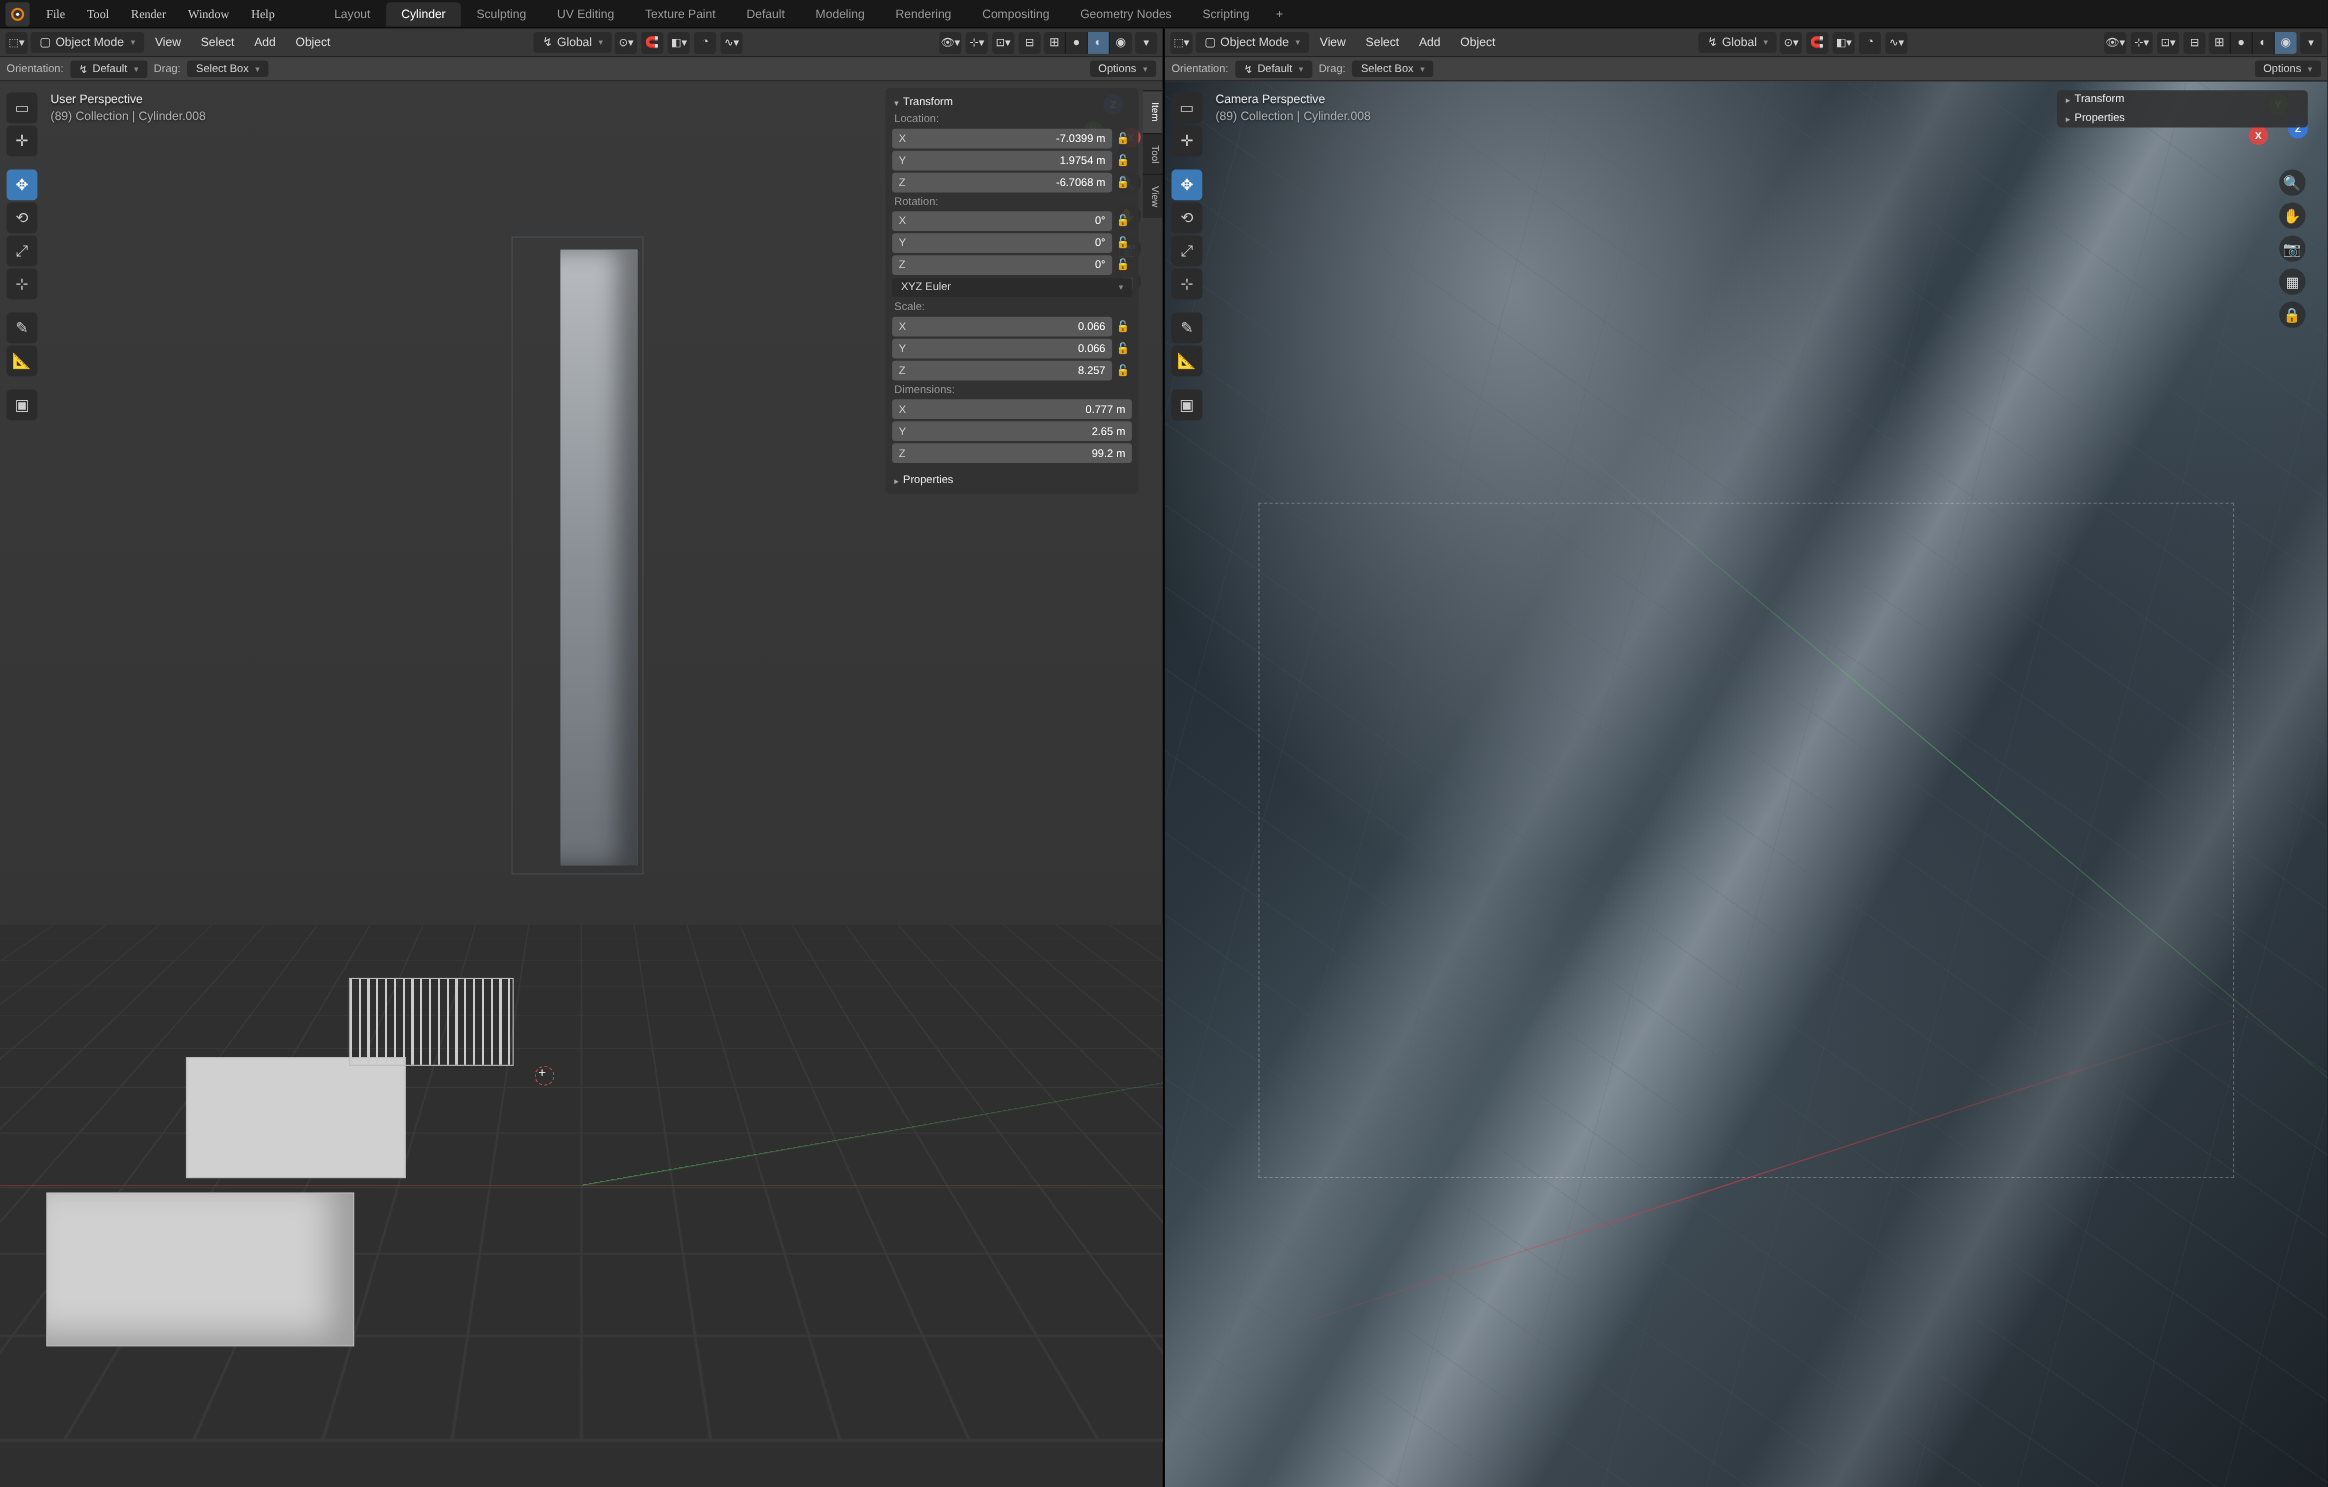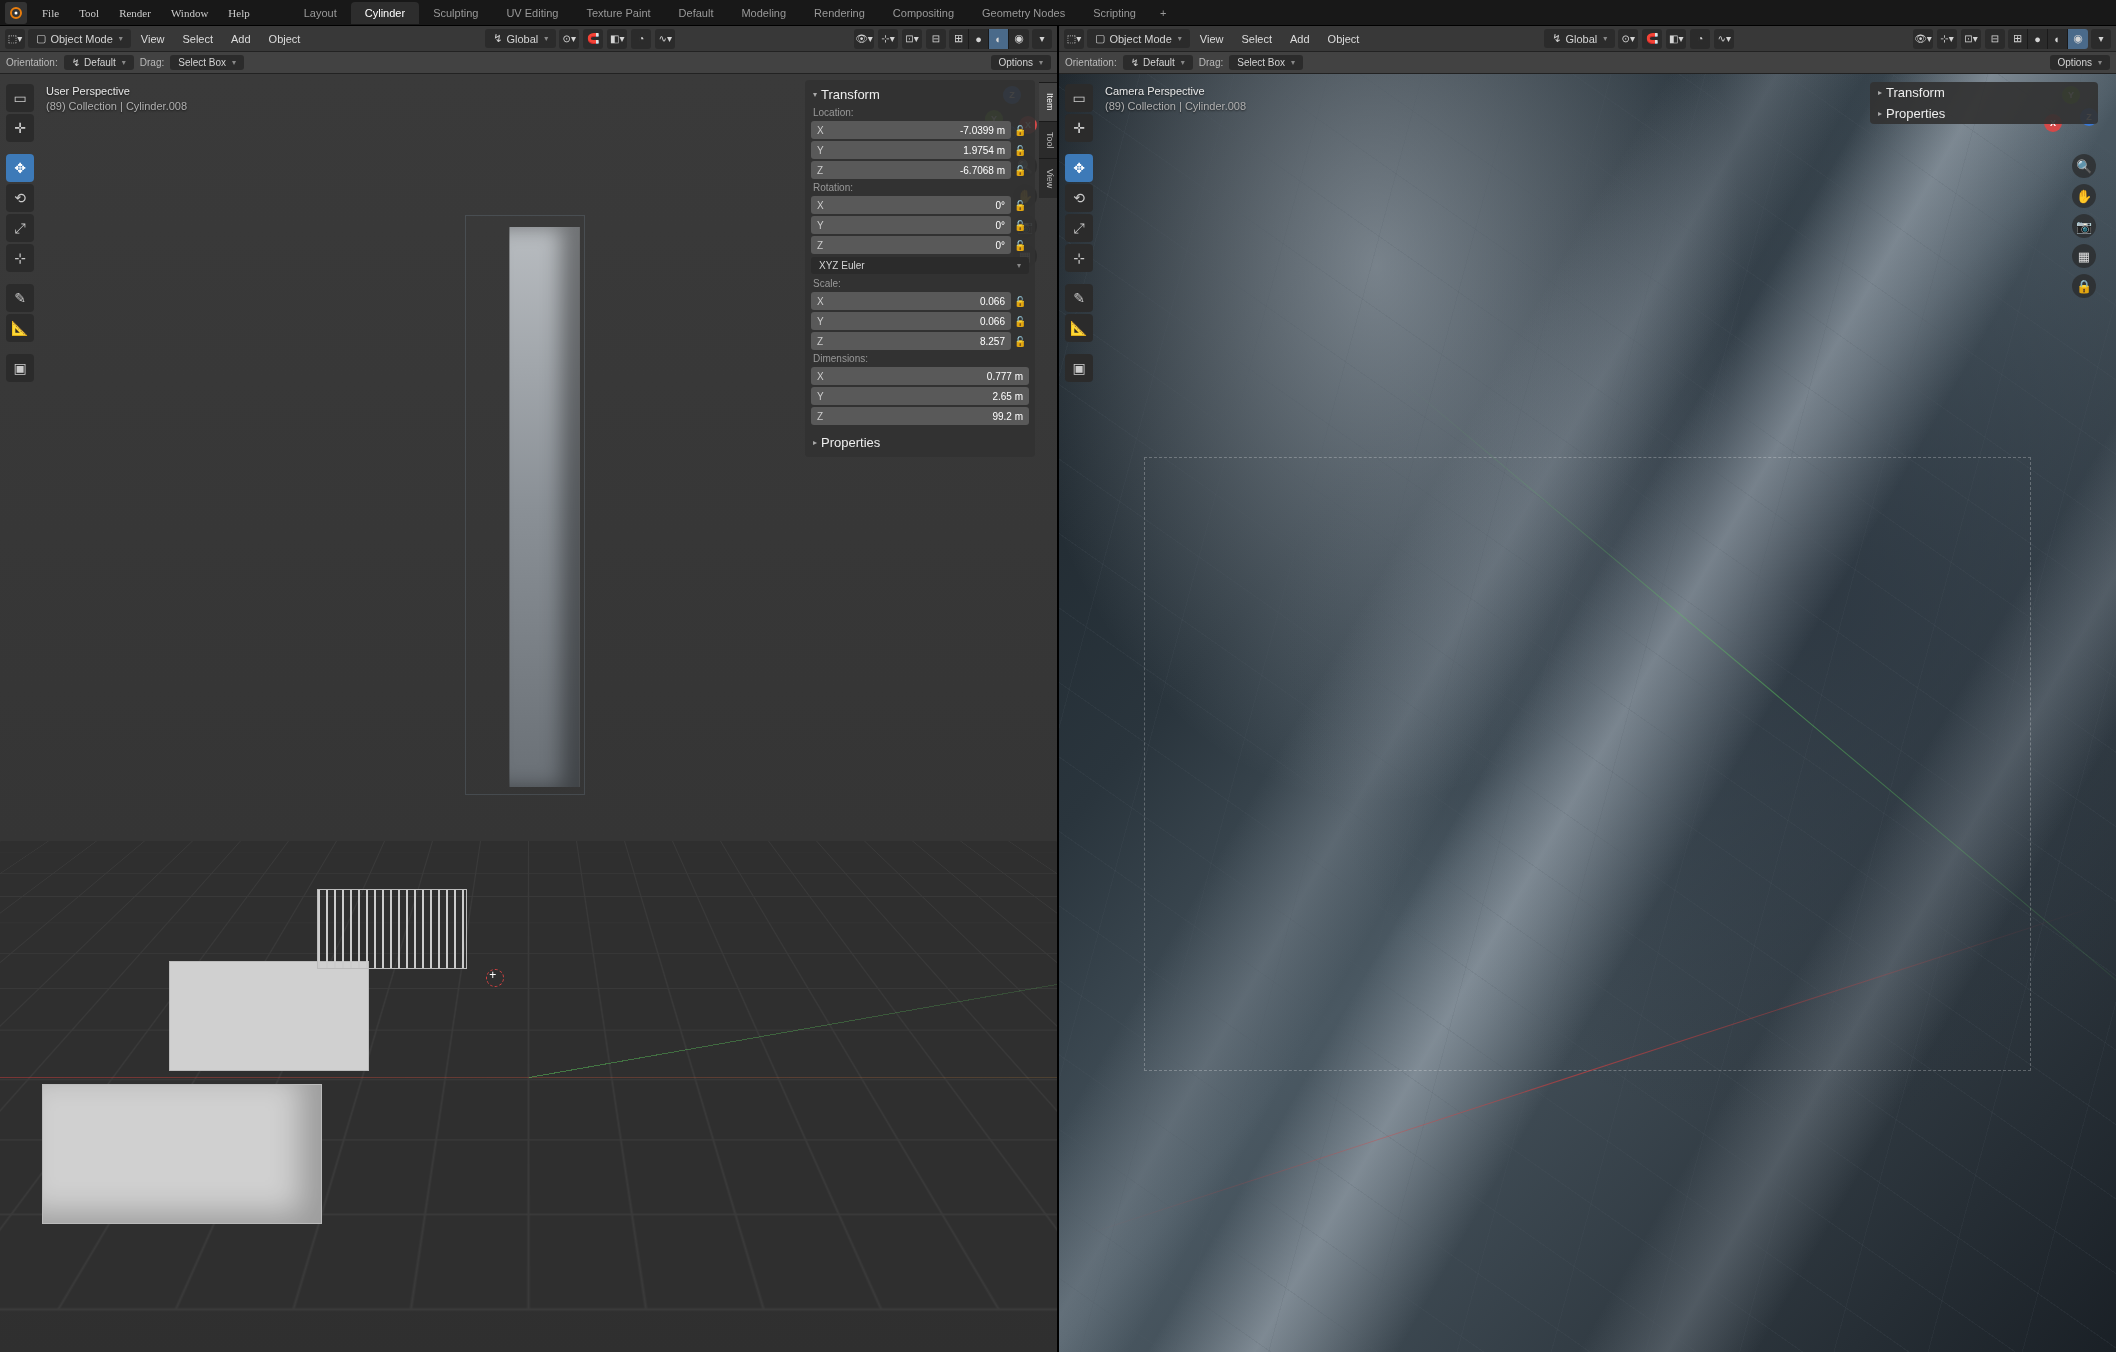--- a/index.html
+++ b/index.html
@@ -57,21 +57,21 @@
 .navball .nz { background:rgba(56,120,216,.3); border:1px solid #3878d8; top:40px; left:18px; width:14px; height:14px; }
 
 .navbtns { position:absolute; top:80px; right:20px; display:flex; flex-direction:column; gap:6px; }
 .navbtns .nbtn { width:24px; height:24px; background:rgba(40,40,40,.7); border-radius:50%; color:#ddd; display:flex; align-items:center; justify-content:center; font-size:13px; }
 
 .sidetabs { position:absolute; top:8px; right:0; width:18px; display:flex; flex-direction:column; }
 .sidetabs .tab { padding:10px 2px; background:#2b2b2b; color:#bbb; font-size:9px; writing-mode:vertical-rl; text-align:center; border-top:1px solid #1a1a1a; }
 .sidetabs .tab.active { background:#424242; color:#fff; }
 
 .npanel { position:absolute; top:6px; right:18px; width:230px; background:rgba(50,50,50,.92); border-radius:4px; padding:4px 0; }
-.npanel .section-hdr { display:flex; align-items:center; gap:4px; padding:3px 8px; color:#eee; font-size:13px; }
+.npanel .section-hdr { display:flex; align-items:flex-end; gap:4px; padding:3px 8px; color:#eee; font-size:10px; }
 .npanel .section-hdr::before { content:"▾"; font-size:8px; color:#aaa; }
 .npanel .section-hdr.closed::before { content:"▸"; }
 .npanel .lbl { color:#999; font-size:10px; padding:2px 8px; }
 .npanel .row { display:flex; align-items:center; gap:2px; padding:1px 6px; }
 .npanel .fld { flex:1; display:flex; background:#595959; border-radius:3px; height:18px; align-items:center; padding:0 6px; justify-content:space-between; font-size:10px; }
 .npanel .fld .ax { color:#ccc; }
 .npanel .fld .val { color:#fff; }
 .npanel .lock { width:16px; color:#999; font-size:10px; text-align:center; }
 .npanel .full-dd { margin:2px 6px; background:#2b2b2b; border-radius:3px; padding:3px 8px; display:flex; align-items:center; justify-content:space-between; font-size:10px; }
 .npanel .full-dd::after { content:"▾"; font-size:8px; color:#888; }

